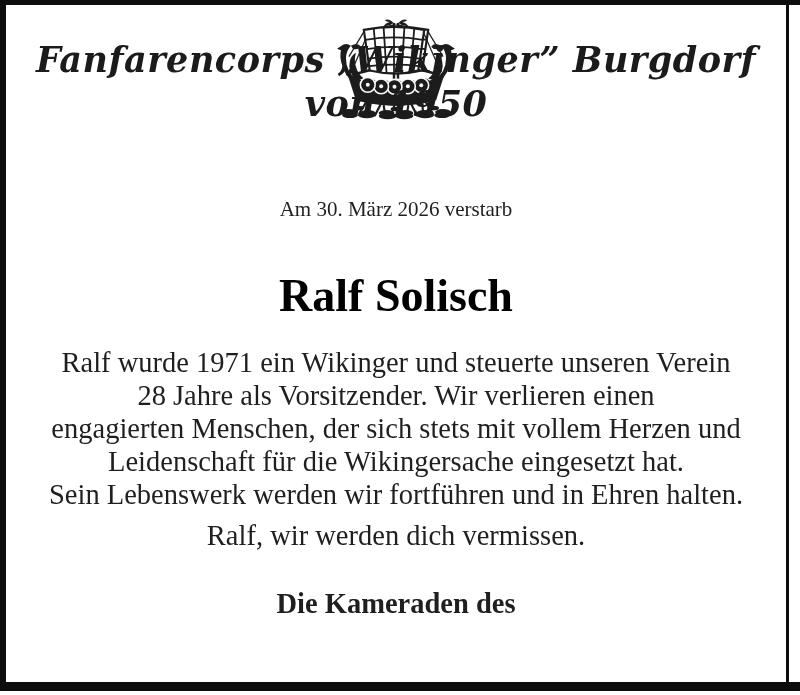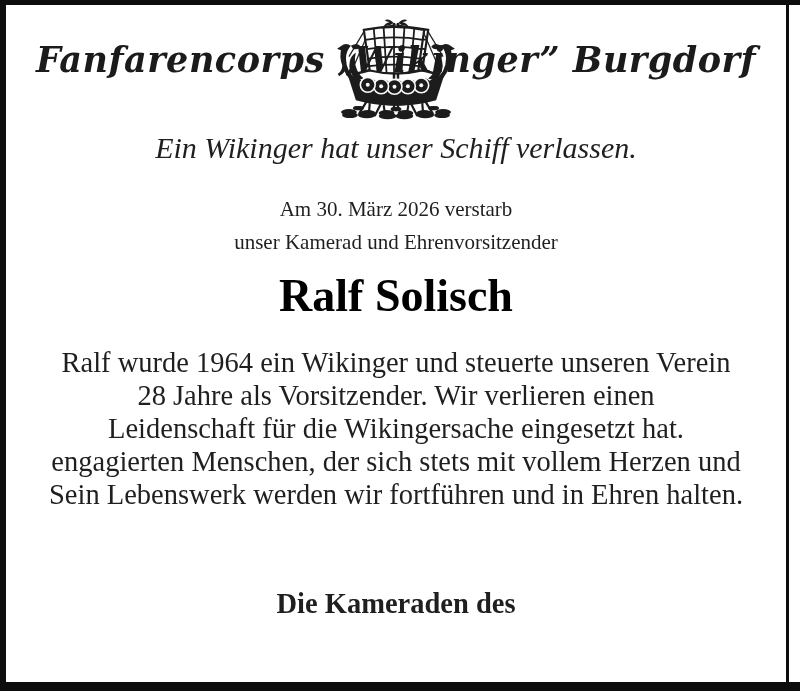--- a/index.html
+++ b/index.html
@@ -219,37 +219,37 @@
           <ellipse cx="106" cy="101" rx="8" ry="3"></ellipse>
           <ellipse cx="21" cy="94" rx="5" ry="2.2"></ellipse>
           <ellipse cx="59" cy="95" rx="5" ry="2.2"></ellipse>
           <ellipse cx="97" cy="94" rx="5" ry="2.2"></ellipse>
         </g>
       </svg>
     </div>
 
     <div class="org-header">
       <div>Fanfarencorps „Wikinger” Burgdorf</div>
-    </div>
-
-    <div class="motto">Ein Wikinger hat unser Schiff verlassen.</div>
+      <div>von 1950</div>
+    </div>
+
 
     <div class="death-intro">
       <div>Am 30. März 2026 verstarb</div>
-      <div>unser Kamerad und Ehrenvorsitzender</div>
     </div>
 
     <h1 class="name">Ralf Solisch</h1>
 
     <div class="eulogy">
-      <div>Ralf wurde 1964 ein Wikinger und steuerte unseren Verein</div>
+      <div>Ralf wurde 1971 ein Wikinger und steuerte unseren Verein</div>
       <div>28 Jahre als Vorsitzender. Wir verlieren einen</div>
+      <div>engagierten Menschen, der sich stets mit vollem Herzen und</div>
       <div>Leidenschaft für die Wikingersache eingesetzt hat.</div>
-      <div>engagierten Menschen, der sich stets mit vollem Herzen und</div>
       <div>Sein Lebenswerk werden wir fortführen und in Ehren halten.</div>
     </div>
 
+    <div class="farewell">Ralf, wir werden dich vermissen.</div>
 
     <div class="sig1">Die Kameraden des</div>
 
 
   </div>
 </div>
 
 </body></html>

